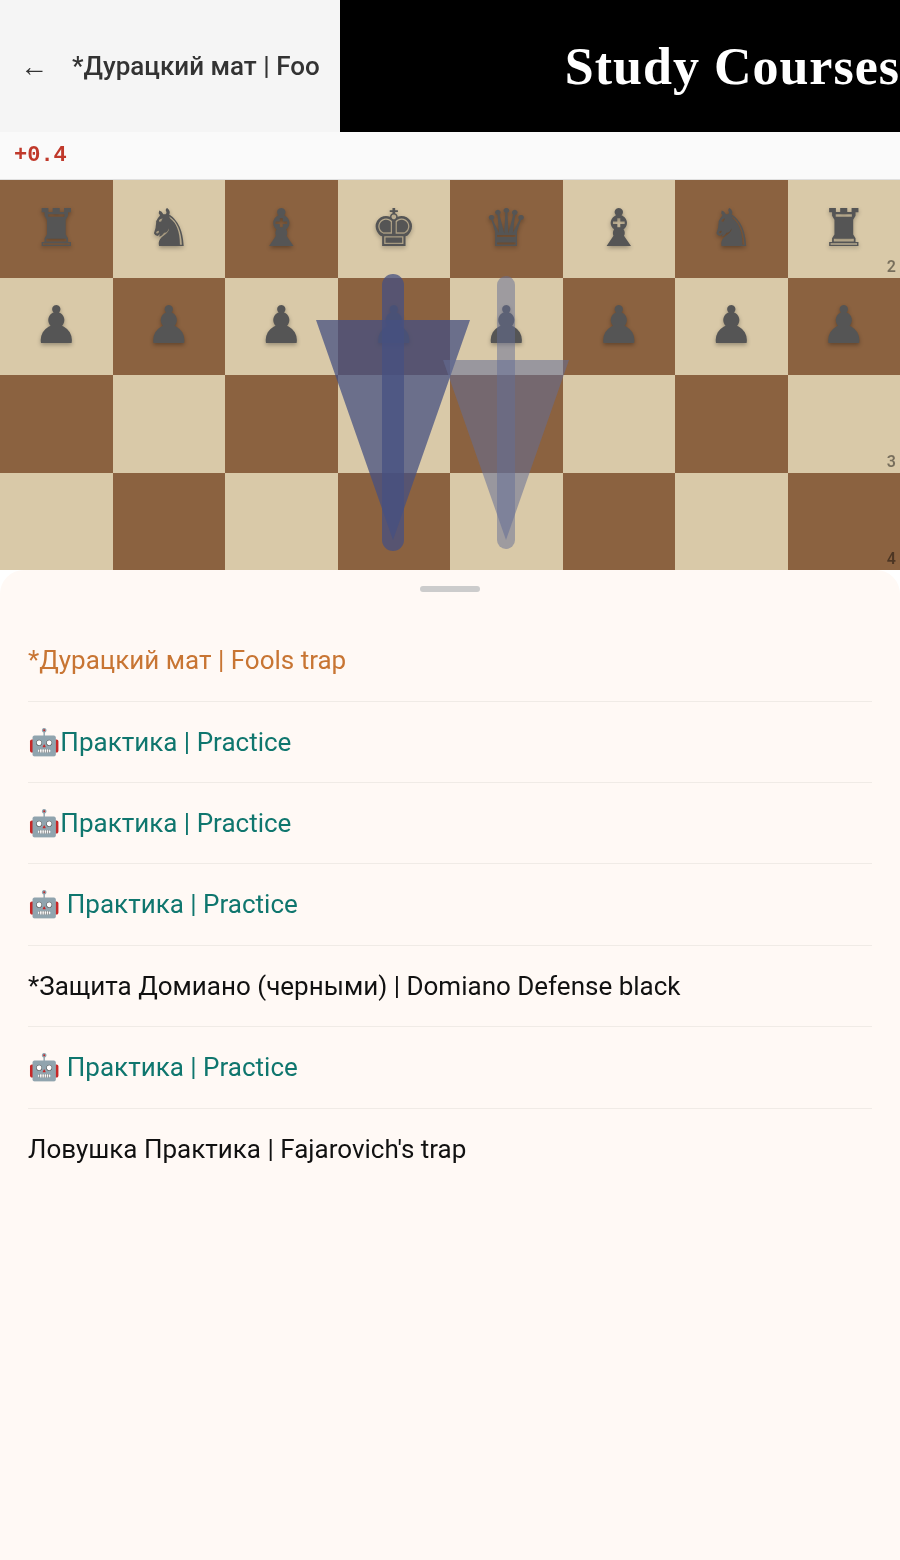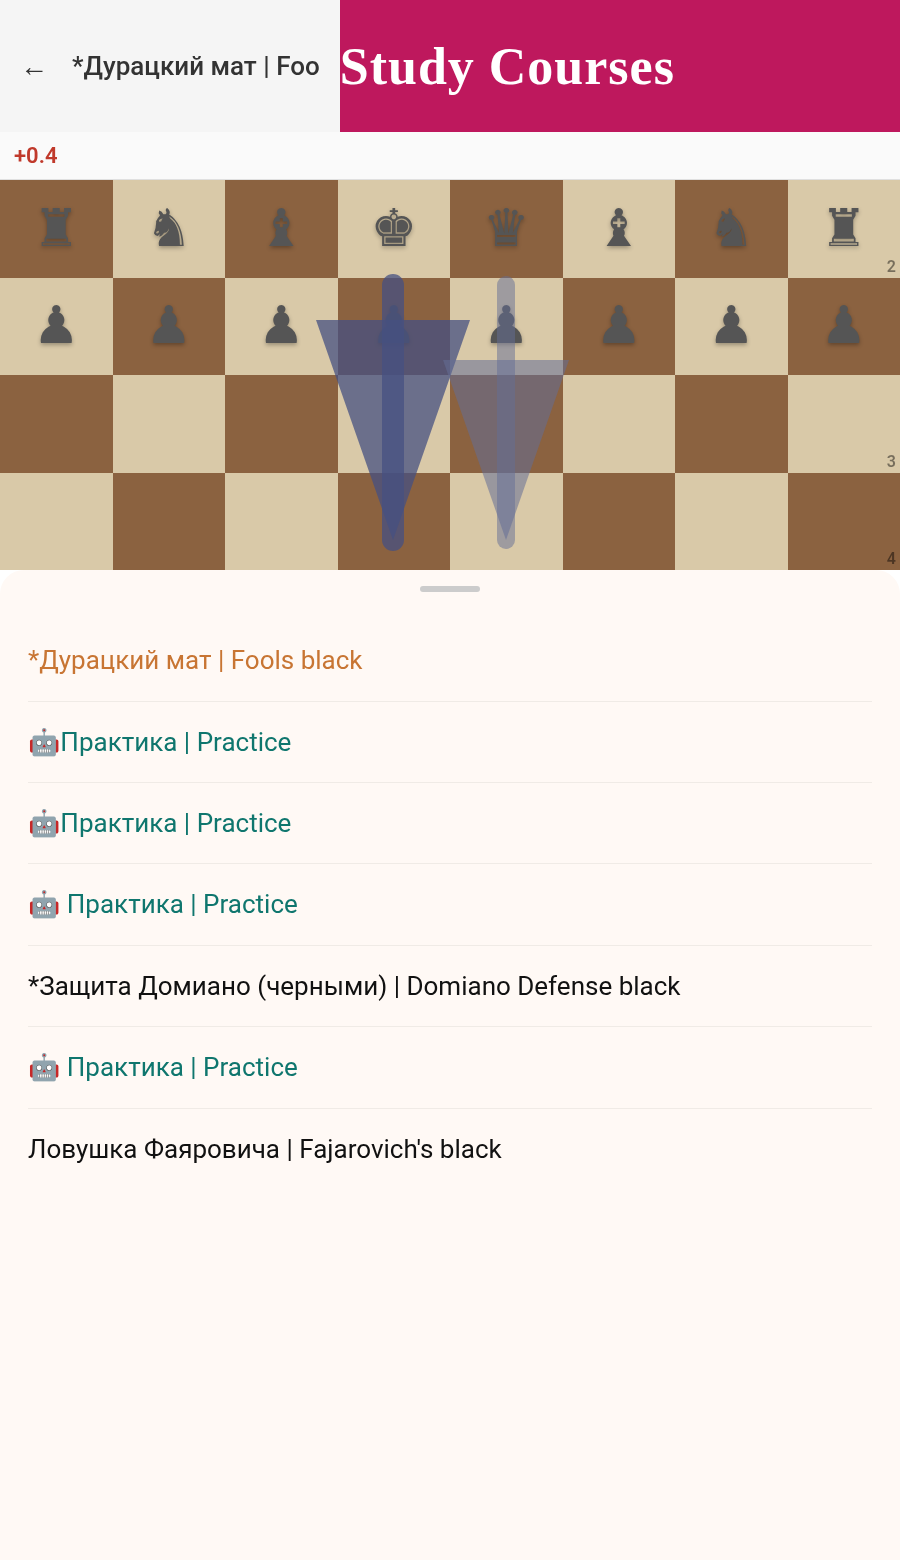--- a/index.html
+++ b/index.html
@@ -36,25 +36,25 @@
     .header-title {
       font-size: 26px;
       font-weight: 500;
       color: #333;
       margin-left: 24px;
       white-space: nowrap;
       overflow: hidden;
       max-width: 360px;
     }
     .header-right {
-      background: #be185d;
+      background: #000000;
       flex: 1;
       display: flex;
       align-items: center;
-      justify-content: flex-start;
+      justify-content: flex-end;
     }
     .header-right-text {
       font-size: 52px;
       font-weight: 700;
       color: #fff;
       font-family: Georgia, serif;
       letter-spacing: 1px;
     }
 
     
@@ -64,20 +64,21 @@
       border-bottom: 1px solid #e0e0e0;
     }
     .eval-row {
       font-size: 22px;
       color: #333;
       line-height: 1.6;
     }
     .eval-row.highlight {
       color: #c0392b;
       font-weight: 600;
+      font-family: Liberation Mono, monospace;
     }
 
     
     .chess-area {
       position: relative;
       width: 100%;
       height: 390px;
       overflow: hidden;
     }
     .chessboard {
@@ -278,21 +279,21 @@
     <line x1="393" y1="105" x2="393" y2="360" stroke="rgba(70,80,130,0.75)" stroke-width="22" stroke-linecap="round" marker-end="url(#arrowhead1)"></line>
 
     <line x1="506" y1="105" x2="506" y2="360" stroke="rgba(100,110,150,0.50)" stroke-width="18" stroke-linecap="round" marker-end="url(#arrowhead2)"></line>
   </svg>
 </div>
 
 <div class="bottom-sheet">
   <div class="drag-handle"></div>
 
   <div id="chapters-list">
-      <div class="chapter-item"><span class="chapter-text active">*Дурацкий мат | Fools black</span></div>
+      <div class="chapter-item"><span class="chapter-text active">*Дурацкий мат | Fools trap</span></div>
       <div class="chapter-item"><span class="chapter-text practice">🤖Практика | Practice</span></div>
       <div class="chapter-item"><span class="chapter-text practice">🤖Практика | Practice</span></div>
       <div class="chapter-item"><span class="chapter-text practice">🤖 Практика | Practice</span></div>
       <div class="chapter-item"><span class="chapter-text">*Защита Домиано (черными) | Domiano Defense black</span></div>
       <div class="chapter-item"><span class="chapter-text practice">🤖 Практика | Practice</span></div>
-      <div class="chapter-item"><span class="chapter-text">Ловушка Фаяровича | Fajarovich's black</span></div>
+      <div class="chapter-item"><span class="chapter-text">Ловушка Практика | Fajarovich's trap</span></div>
     </div>
 </div>
 
 </body></html>

